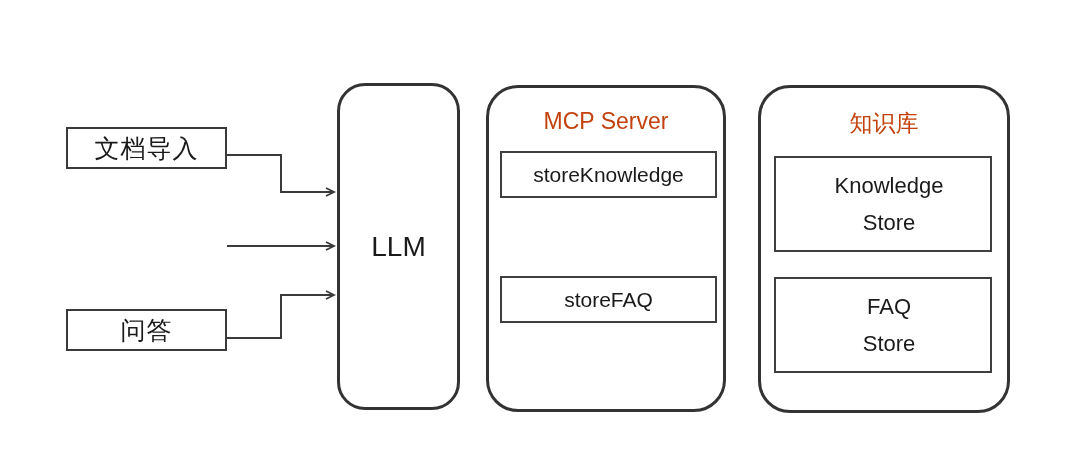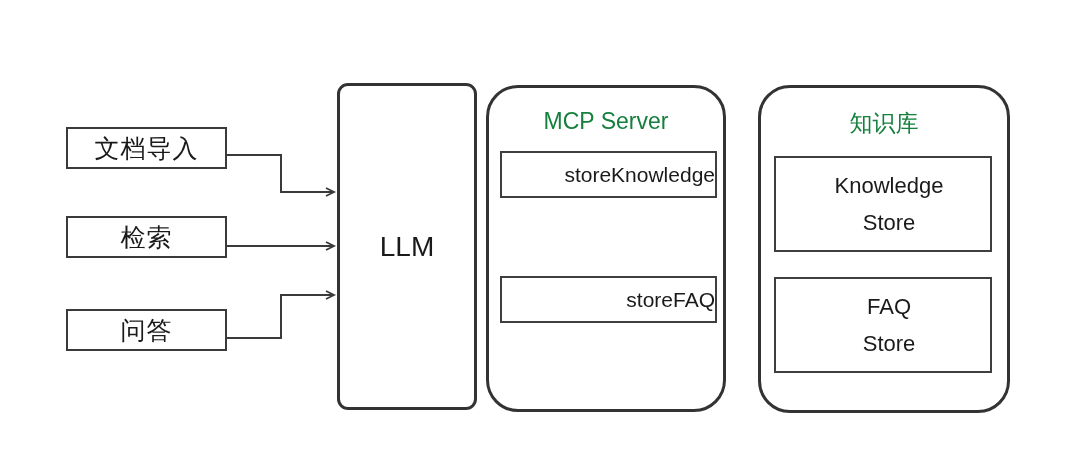--- a/index.html
+++ b/index.html
@@ -33,24 +33,24 @@
     font-size: 25px;
     letter-spacing: 1px;
   }
   .input-box.b1 { top: 127px; }
   .input-box.b2 { top: 216px; }
   .input-box.b3 { top: 309px; }
 
   .llm-box {
     left: 337px;
     top: 83px;
-    width: 140px;
+    width: 123px;
     height: 327px;
     border: 3px solid #333333;
-    border-radius: 11px;
+    border-radius: 28px;
     font-size: 28px;
   }
 
   .group-box {
     border: 3px solid #333333;
     border-radius: 32px;
     display: block;
   }
   .mcp-group {
     left: 486px;
@@ -64,29 +64,28 @@
     width: 252px;
     height: 328px;
   }
   .group-title {
     position: absolute;
     left: 0;
     right: 0;
     top: 20px;
     text-align: center;
     font-size: 23px;
-    color: #15803d;
+    color: #c2410c;
   }
   .tool-box {
     left: 500px;
     width: 217px;
     height: 47px;
     border: 2px solid #3f3f3f;
     font-size: 21px;
-    justify-content: flex-end;
   }
   .tool-box.t1 { top: 151px; }
   .tool-box.t2 { top: 213px; height: 48px; }
   .tool-box.t3 { top: 276px; }
   .tool-box.t4 { top: 341px; }
 
   .store-box {
     left: 774px;
     width: 218px;
     height: 96px;
@@ -120,23 +119,20 @@
       </marker>
     </defs>
     <polyline points="227,155 281,155 281,192 334,192" fill="none" stroke="#3a3a3a" stroke-width="2" marker-end="url(#arrowhead)"></polyline>
     <polyline points="227,246 334,246" fill="none" stroke="#3a3a3a" stroke-width="2" marker-end="url(#arrowhead)"></polyline>
     <polyline points="227,338 281,338 281,295 334,295" fill="none" stroke="#3a3a3a" stroke-width="2" marker-end="url(#arrowhead)"></polyline>
   </svg>
 
   <div class="box input-box b1">
     <span>文档导入</span>
   </div>
-  <div class="box input-box b2">
-    <span>检索</span>
-  </div>
   <div class="box input-box b3">
     <span>问答</span>
   </div>
 
   <div class="box llm-box">
     <span>LLM</span>
   </div>
 
   <div class="box group-box mcp-group">
     <div class="group-title">MCP Server</div>

